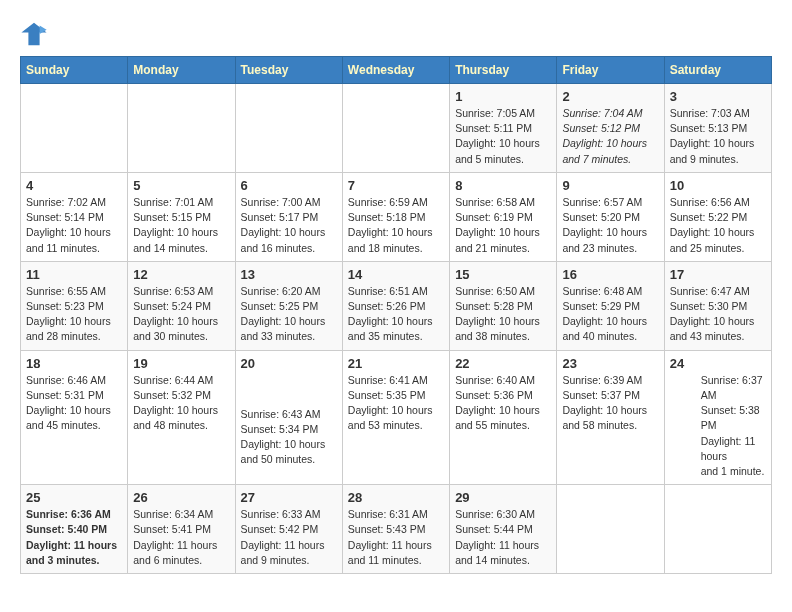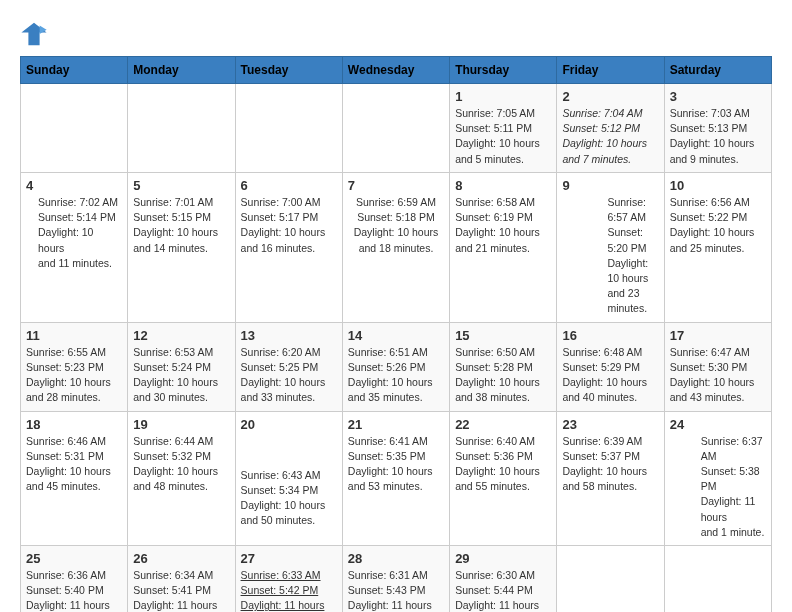--- a/index.html
+++ b/index.html
@@ -48,21 +48,21 @@
       font-weight: bold;
       color: #333;
     }
     .calendar-table {
       width: 100%;
       border-collapse: collapse;
       font-size: 11px;
     }
     .calendar-table thead tr th {
       background-color: #3a7fc1;
-      color: #000000;
+      color: #fef9c3;
       padding: 6px 5px;
       text-align: left;
       font-size: 12px;
       font-weight: bold;
       border: 1px solid #2e6aa0;
     }
     .calendar-table tbody tr td {
       border: 1px solid #ccc;
       vertical-align: top;
       padding: 5px 5px 5px 5px;
@@ -147,56 +147,56 @@
           <span class="day-number">3</span>
           <div class="day-info" style="white-space: pre-line;">Sunrise: 7:03 AM
 Sunset: 5:13 PM
 Daylight: 10 hours
 and 9 minutes.</div>
         </td>
       </tr>
       <tr>
         <td>
           <span class="day-number">4</span>
-          <div class="day-info" style="white-space: pre-line; margin-left: 12px;">Sunrise: 7:02 AM
+          <div class="day-info" style="white-space: pre-line;">Sunrise: 7:02 AM
 Sunset: 5:14 PM
 Daylight: 10 hours
 and 11 minutes.</div>
         </td>
         <td>
           <span class="day-number">5</span>
           <div class="day-info" style="white-space: pre-line;">Sunrise: 7:01 AM
 Sunset: 5:15 PM
 Daylight: 10 hours
 and 14 minutes.</div>
         </td>
         <td>
           <span class="day-number">6</span>
           <div class="day-info" style="white-space: pre-line;">Sunrise: 7:00 AM
 Sunset: 5:17 PM
 Daylight: 10 hours
 and 16 minutes.</div>
         </td>
         <td>
           <span class="day-number">7</span>
-          <div class="day-info" style="white-space: pre-line; text-align: center;">Sunrise: 6:59 AM
+          <div class="day-info" style="white-space: pre-line;">Sunrise: 6:59 AM
 Sunset: 5:18 PM
 Daylight: 10 hours
 and 18 minutes.</div>
         </td>
         <td>
           <span class="day-number">8</span>
           <div class="day-info" style="white-space: pre-line;">Sunrise: 6:58 AM
 Sunset: 6:19 PM
 Daylight: 10 hours
 and 21 minutes.</div>
         </td>
         <td>
           <span class="day-number">9</span>
-          <div class="day-info" style="white-space: pre-line; margin-left: 45px;">Sunrise: 6:57 AM
+          <div class="day-info" style="white-space: pre-line;">Sunrise: 6:57 AM
 Sunset: 5:20 PM
 Daylight: 10 hours
 and 23 minutes.</div>
         </td>
         <td>
           <span class="day-number">10</span>
           <div class="day-info" style="white-space: pre-line;">Sunrise: 6:56 AM
 Sunset: 5:22 PM
 Daylight: 10 hours
 and 25 minutes.</div>
@@ -300,35 +300,35 @@
           <span class="day-number">24</span>
           <div class="day-info" style="white-space: pre-line; margin-left: 31px;">Sunrise: 6:37 AM
 Sunset: 5:38 PM
 Daylight: 11 hours
 and 1 minute.</div>
         </td>
       </tr>
       <tr>
         <td>
           <span class="day-number">25</span>
-          <div class="day-info" style="white-space: pre-line;">Sunrise: 6:36 AM
+          <div class="day-info" style="white-space: pre-line; font-weight: bold;">Sunrise: 6:36 AM
 Sunset: 5:40 PM
 Daylight: 11 hours
 and 3 minutes.</div>
         </td>
         <td>
           <span class="day-number">26</span>
           <div class="day-info" style="white-space: pre-line;">Sunrise: 6:34 AM
 Sunset: 5:41 PM
 Daylight: 11 hours
 and 6 minutes.</div>
         </td>
         <td>
           <span class="day-number">27</span>
-          <div class="day-info" style="white-space: pre-line; text-decoration: underline;">Sunrise: 6:33 AM
+          <div class="day-info" style="white-space: pre-line;">Sunrise: 6:33 AM
 Sunset: 5:42 PM
 Daylight: 11 hours
 and 9 minutes.</div>
         </td>
         <td>
           <span class="day-number">28</span>
           <div class="day-info" style="white-space: pre-line;">Sunrise: 6:31 AM
 Sunset: 5:43 PM
 Daylight: 11 hours
 and 11 minutes.</div>

